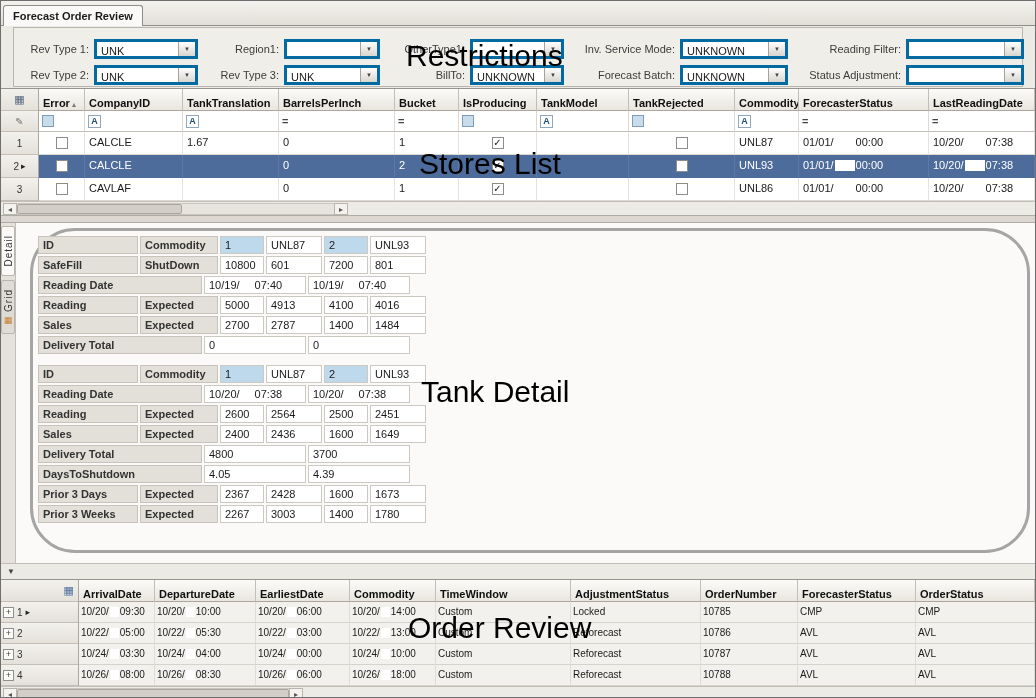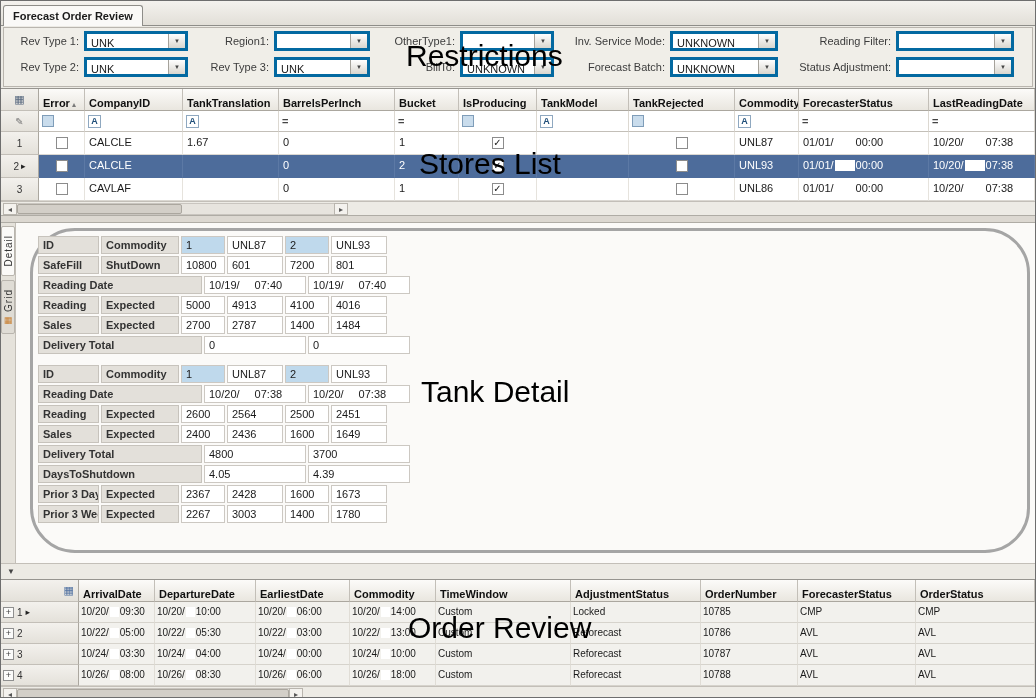--- a/index.html
+++ b/index.html
@@ -5,21 +5,21 @@
   *{box-sizing:border-box;margin:0;padding:0}
   html,body{width:1036px;height:698px}
   body{font-family:"Liberation Sans","DejaVu Sans",sans-serif;background:#fff}
   .window{width:1036px;height:698px;border:1px solid #6E6E6E;background:#ECEAE4;position:relative;overflow:hidden}
 
   
   .tabbar{height:25px;background:linear-gradient(#F4F2EE,#E2DFD8);border-bottom:1px solid #8E8D89;display:flex;align-items:flex-end;padding-left:2px}
   .tab{background:#FAF9F7;border:1px solid #8E8D89;border-bottom:none;border-radius:3px 3px 0 0;padding:4px 9px;font-size:11px;font-weight:bold;color:#1a1a1a;position:relative;top:1px}
 
   
-  .restrictions{height:60px;margin:1px 2px 0;border:1px solid #B9B5AE;background:#F0EEE8;padding:0 6px 3px}
+  .restrictions{height:60px;margin:1px 12px 0;border:1px solid #B9B5AE;background:#F0EEE8;padding:8px 6px 3px}
   .r-row{display:flex;align-items:center;height:26px}
   .r-field{display:flex;align-items:center}
   .r-label{font-size:11px;color:#3C3C3C;text-align:right;padding-right:5px;white-space:nowrap;overflow:hidden}
   .f1 .r-label{width:74px}.f1 .combo{width:104px}
   .f2{margin-left:22px}.f2 .r-label{width:64px}.f2 .combo{width:96px}
   .f3{margin-left:12px}.f3 .r-label{width:78px}.f3 .combo{width:94px}
   .f4{margin-left:18px}.f4 .r-label{width:98px}.f4 .combo{width:108px}
   .f5{margin-left:8px}.f5 .r-label{width:110px}.f5 .combo{width:118px}
   .combo{height:20px;background:#fff;border:3px solid #0369a1;display:flex;align-items:stretch}
   .combo-val{flex:1;font-size:11px;color:#1a1a1a;padding:3px 4px;white-space:nowrap;overflow:hidden}
@@ -65,21 +65,21 @@
   .vtab.active{background:#FBFAF8}
   .vlabel{writing-mode:vertical-rl;transform:rotate(180deg);font-size:10px;color:#333;letter-spacing:1px}
   .gicon{font-size:9px;color:#C87E2F;margin-top:4px}
   .detail-content{flex:1;position:relative}
   .round-outline{position:absolute;left:14px;top:5px;right:5px;bottom:10px;border:3px solid #A5A5A5;border-radius:45px;pointer-events:none}
   .tank-tables{position:absolute;left:22px;top:13px}
   .ttable{margin-bottom:11px}
   .trow{display:flex;gap:2px;margin-bottom:2px}
   .tcell{height:18px;font-size:11px;padding:2px 4px;white-space:nowrap;overflow:hidden}
   .lab{background:#E3E0DA;color:#333;font-weight:bold;border:1px solid #C7C3BC}
-  .w1{width:61px}.w2{width:78px}.span2{width:164px}
+  .w1{width:100px}.w2{width:78px}.span2{width:164px}
   .val{background:#fff;border:1px solid #CCC8C2;color:#1a1a1a}
   .ca{width:44px}.cbw{width:56px}.spanv{width:102px}
   .idcell{background:#BFD9EC}
   .tcell .redact{width:13px;height:10px}
 
   .collapse-strip{height:16px;background:#ECEAE4;border-top:1px solid #C3BFB8;display:flex;align-items:center;padding-left:6px}
   .collapse-arrow{font-size:8px;color:#444}
 
   
   .orders{border-top:1px solid #96948F;background:#F2F1ED}

